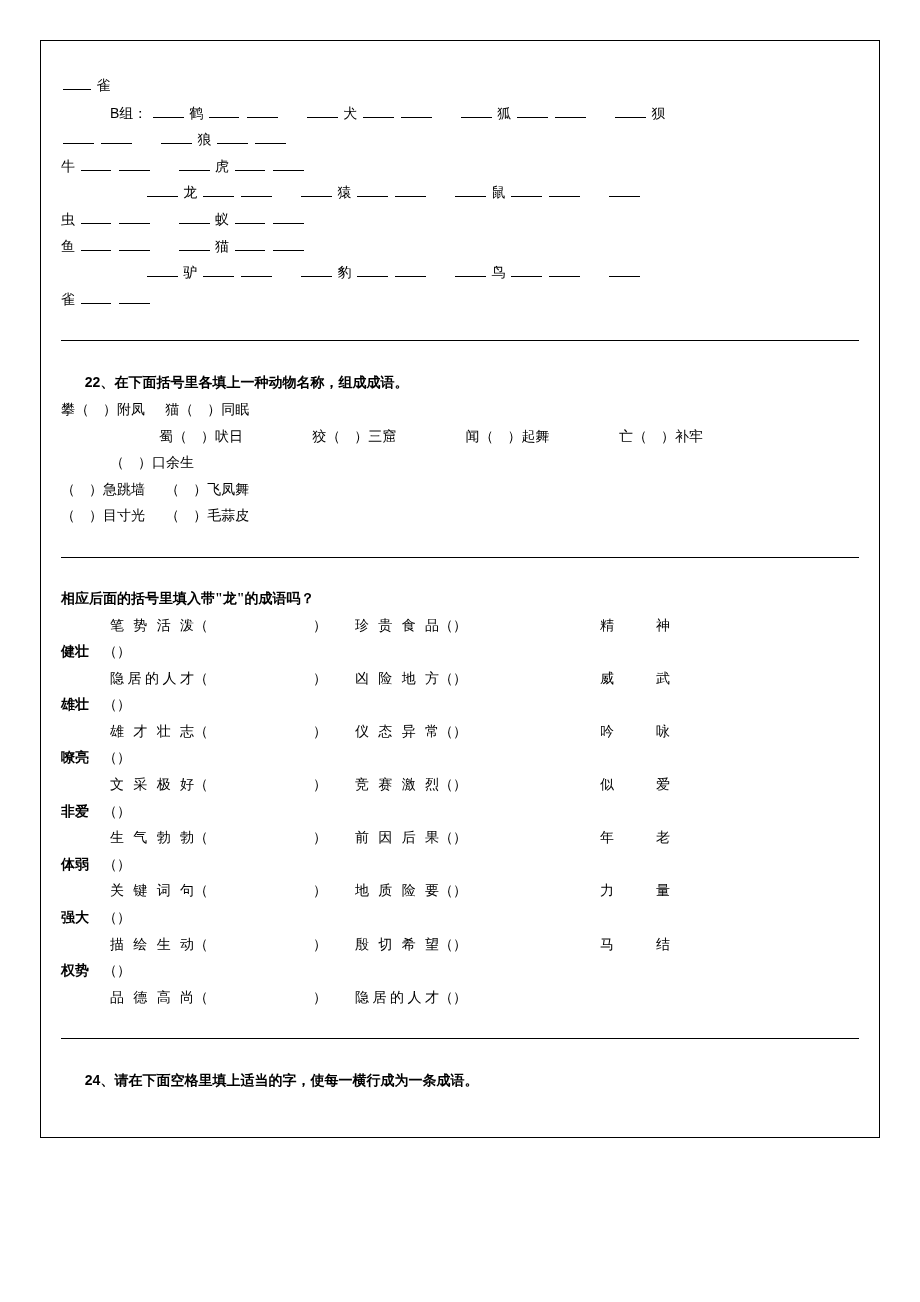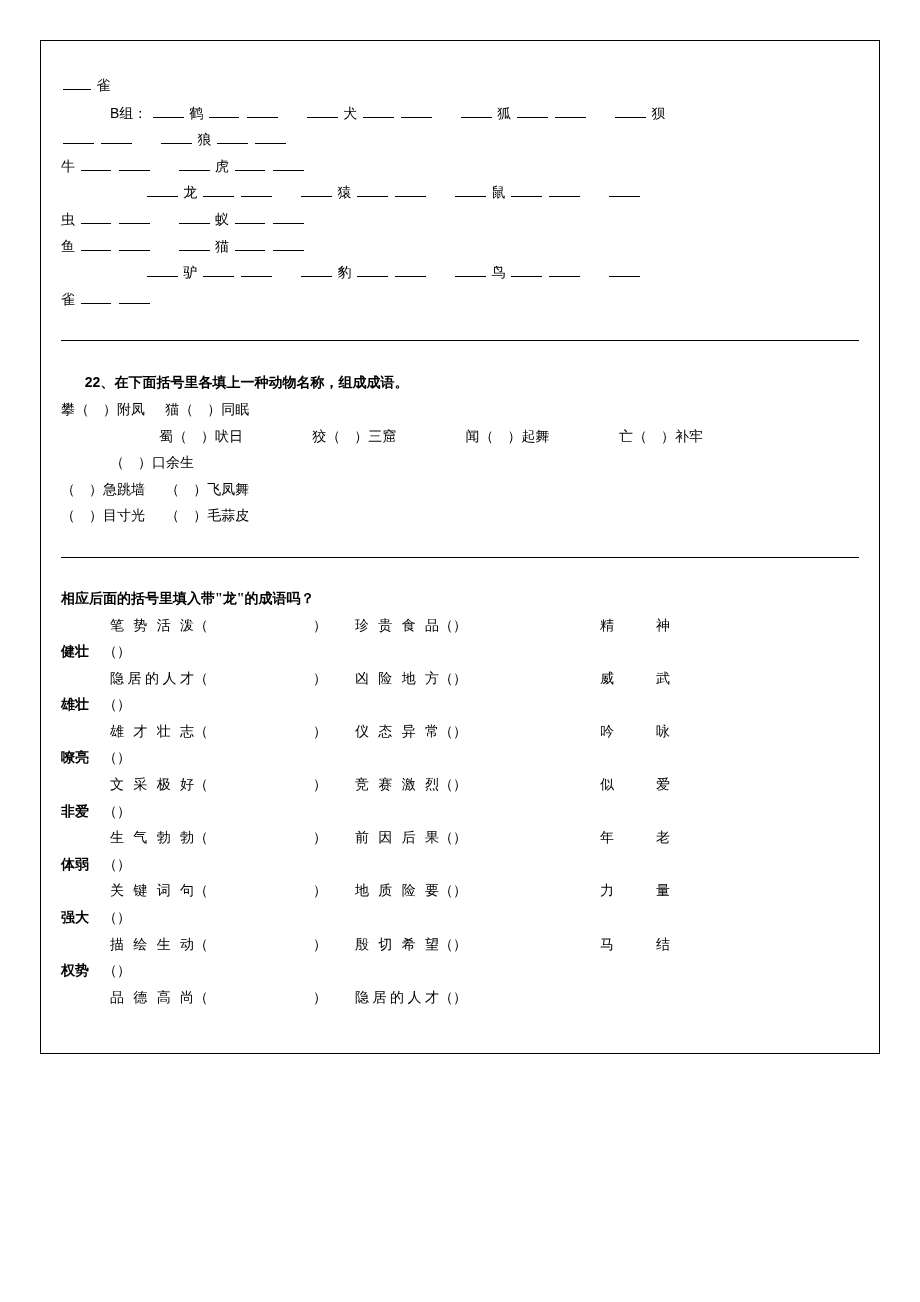--- a/index.html
+++ b/index.html
@@ -452,14 +452,19 @@
           <span class="q23-label2">隐居的人才</span>
           <span class="q23-paren2">
             <span class="l">（</span>
             <span class="fill"></span>
             <span class="r">）</span>
           </span>
         </div>
       </div>
   </div>
 
+  <div class="section">
+    <div class="heading">
+      <span class="num">24</span><span>、请在下面空格里填上适当的字，使每一横行成为一条成语。</span>
+    </div>
+  </div>
 
 </div>
 
 </body></html>

